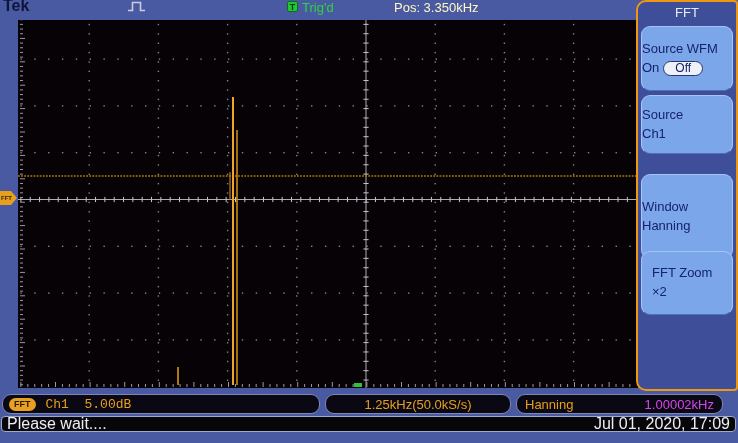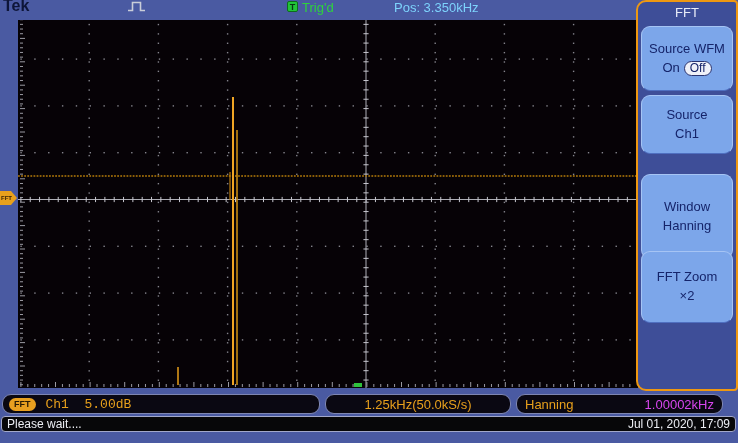--- a/index.html
+++ b/index.html
@@ -9,48 +9,48 @@
     font-family:"Liberation Sans", sans-serif;
     -webkit-font-smoothing:antialiased;
   }
   
   .top-bar{position:absolute;left:0;top:0;width:738px;height:20px;background:#4a5aa2;z-index:3;}
   .tek-logo{position:absolute;left:3px;top:-3px;font-size:16px;font-weight:bold;color:#0d1538;letter-spacing:0px;}
   .pulse-icon{position:absolute;left:127px;top:1px;}
   .trig-badge{position:absolute;left:287px;top:1px;width:11px;height:11px;background:#22c438;border:1px solid #0c6e1c;
     border-radius:2px;color:#063a10;font-size:9px;font-weight:bold;line-height:11px;text-align:center;box-sizing:border-box;}
   .trig-label{position:absolute;left:302px;top:0px;font-size:13px;color:#2ed43c;}
-  .pos-readout{position:absolute;left:394px;top:0px;font-size:13px;color:#7dd3fc;}
+  .pos-readout{position:absolute;left:394px;top:0px;font-size:13px;color:#fef9c3;}
   
   .screen{position:absolute;left:18px;top:13px;width:620px;height:375px;background:#060206;z-index:1;}
   .fft-marker{position:absolute;left:0px;top:191px;width:17px;height:14px;background:#e8a01c;
     clip-path:polygon(0 0,11px 0,17px 7px,11px 14px,0 14px);z-index:4;
     color:#3a2404;font-size:6px;font-weight:bold;line-height:14px;text-align:left;padding-left:1px;box-sizing:border-box;}
   
   .menu-panel{position:absolute;left:636px;top:0px;width:102px;height:391px;box-sizing:border-box;
     background:#3e4e98;border:2px solid #ee9812;border-radius:10px 4px 4px 10px;z-index:5;}
   .menu-title{position:absolute;left:0;top:3px;width:100%;text-align:center;color:#e9edf9;font-size:13px;}
   .menu-btn{position:absolute;left:3px;width:92px;background:#7ca6ea;border:1px solid #a6c4f4;border-bottom-color:#4f6fc0;
     border-radius:9px;box-sizing:border-box;color:#15246a;font-size:13px;
-    display:flex;flex-direction:column;align-items:center;justify-content:center;line-height:1.45;cursor:default;}
+    display:flex;flex-direction:column;justify-content:center;line-height:1.45;cursor:default;}
   .menu-btn .off-pill{display:inline-block;background:#eff1f9;border:1px solid #2a3470;border-radius:8px;
-    padding:0 5px;line-height:13px;height:15px;box-sizing:border-box;margin-left:4px;font-size:12px;}
+    padding:0 11px;line-height:13px;height:15px;box-sizing:border-box;margin-left:4px;font-size:12px;}
   
   .readout{position:absolute;top:394px;height:20px;background:#0a0812;border:1px solid #7e86b2;border-radius:9px;
     box-sizing:border-box;color:#e8a01c;font-size:13px;display:flex;align-items:center;z-index:3;}
   .readout-ch{left:2px;width:318px;padding-left:6px;}
   .readout-sr{left:325px;width:186px;justify-content:center;}
   .readout-win{left:516px;width:207px;padding:0 8px;justify-content:space-between;}
   .fft-pill{display:inline-block;background:#e8a020;color:#2a1c04;font-size:9px;font-weight:bold;
     border-radius:8px;padding:1px 5px;margin-right:10px;line-height:11px;}
   .ch-text{white-space:pre;font-family:Liberation Mono, monospace;}
   .freq-val{color:#d946ef;}
   
   .status-bar{position:absolute;left:1px;top:416px;width:735px;height:16px;background:#070709;
-    border:1px solid #a2a8ca;border-radius:4px;box-sizing:border-box;color:#eceef4;font-size:12px;
+    border:1px solid #a2a8ca;border-radius:4px;box-sizing:border-box;color:#eceef4;font-size:16px;
     display:flex;align-items:center;justify-content:space-between;padding:0 5px;z-index:3;text-align:right;}
 </style>
 </head>
 <body>
 
 <div class="top-bar">
   <div class="tek-logo">Tek</div>
   <svg class="pulse-icon" width="20" height="11" viewBox="0 0 20 11">
     <polyline points="1,9.5 5.5,9.5 5.5,1.5 13.5,1.5 13.5,9.5 18,9.5" fill="none" stroke="#c9cdd9" stroke-width="1.6"></polyline>
   </svg>
@@ -1199,21 +1199,21 @@
   <div class="menu-btn" style="top:93px;height:59px;">
     <span>Source</span>
     <span>Ch1</span>
   </div>
 
   <div class="menu-btn" style="top:172px;height:85px;">
     <span>Window</span>
     <span>Hanning</span>
   </div>
 
-  <div class="menu-btn" style="top:249px;height:72px;">
+  <div class="menu-btn" style="top:249px;height:64px;padding-left:10px;">
     <span>FFT Zoom</span>
     <span>×2</span>
   </div>
 </div>
 
 <div class="readout readout-ch">
   <span class="fft-pill">FFT</span>
   <span class="ch-text">Ch1  5.00dB</span>
 </div>
 <div class="readout readout-sr">

